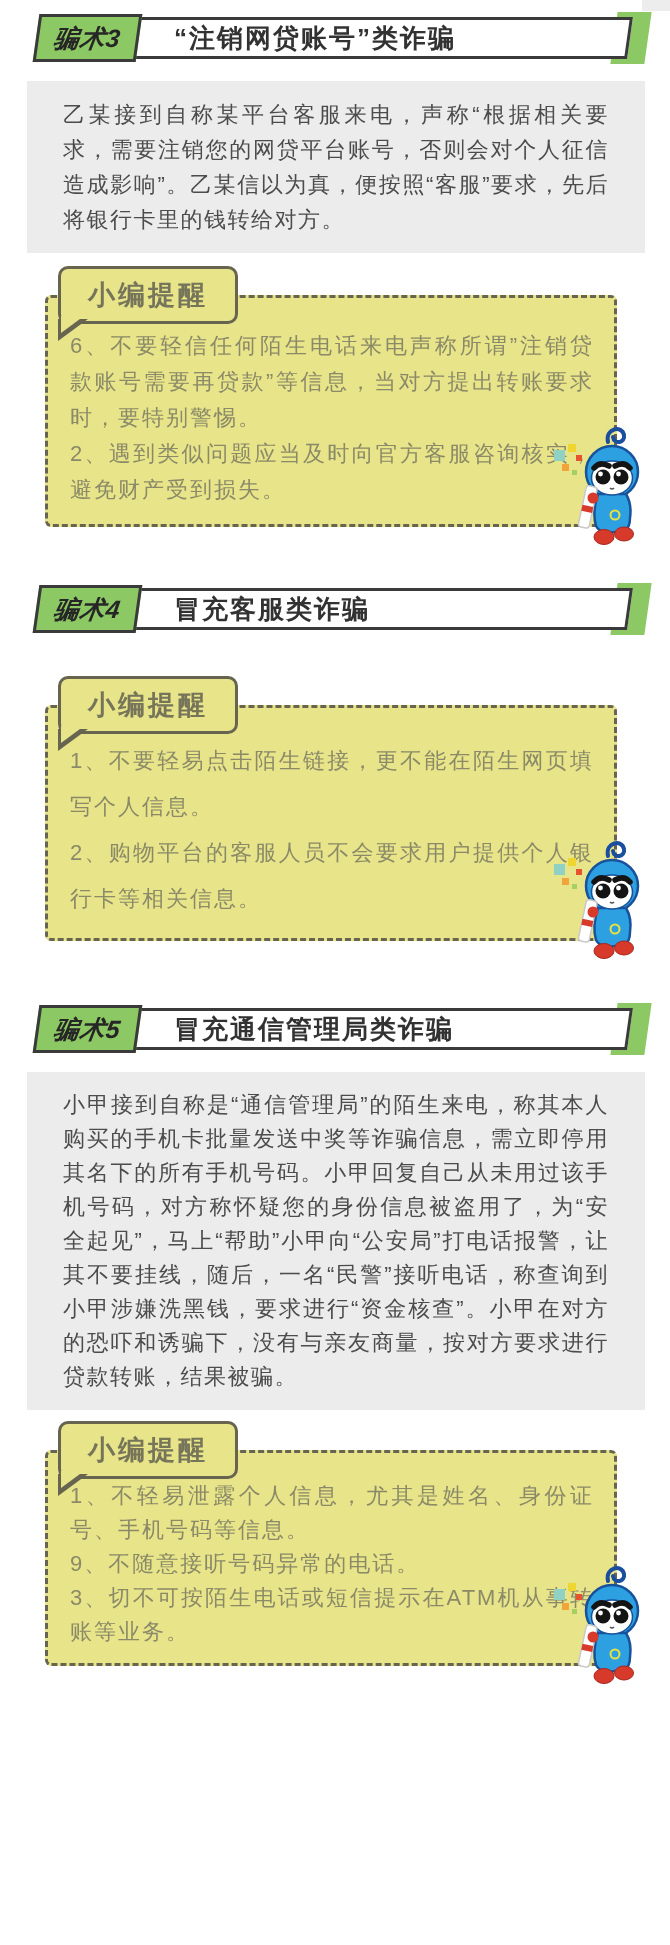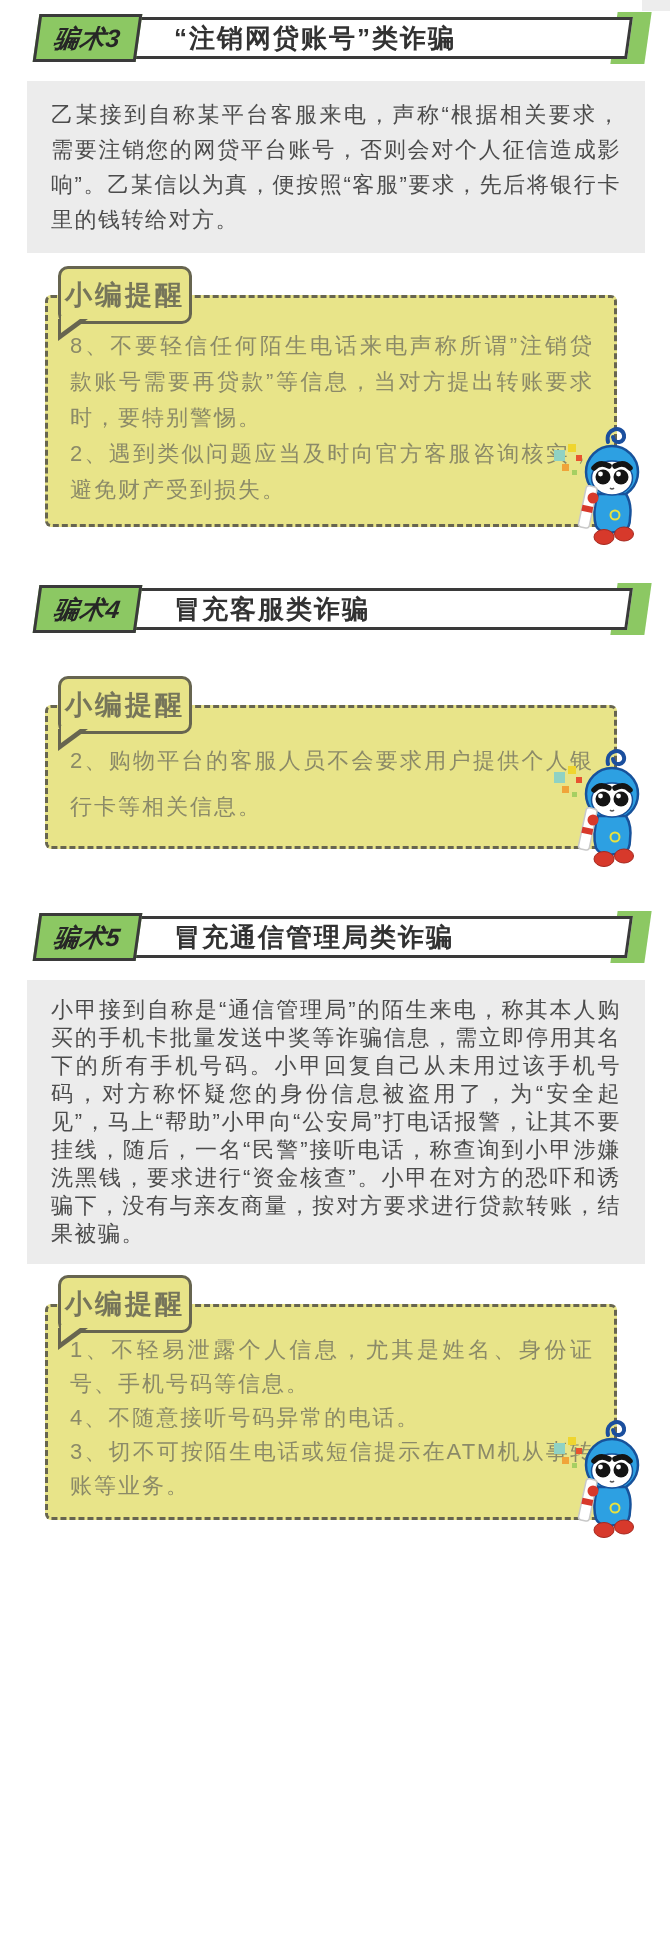--- a/index.html
+++ b/index.html
@@ -29,36 +29,36 @@
     flex:1;background:#fff;border:3px solid var(--header_border);
     transform:skewX(-8deg);height:42px;display:flex;align-items:center;
     margin-left:-14px;padding-left:46px;position:relative;z-index:1;
   }
   .banner-text{transform:skewX(8deg);font-size:26px;font-weight:bold;color:#323232;letter-spacing:2px;white-space:nowrap;}
   .cap{width:34px;height:52px;background:var(--green);transform:skewX(-8deg);margin-left:-16px;position:relative;z-index:0;}
 
   
   .para{
     margin:17px 25px 0 27px;background:var(--panel_bg);color:var(--panel_text);
-    font-size:22px;line-height:35px;letter-spacing:1.5px;padding:16px 24px;text-align:justify;
+    font-size:22px;line-height:35px;letter-spacing:1.5px;padding:16px 36px;text-align:justify;
   }
 
   
   .tip-wrap{
     position:relative;margin:42px 53px 0 45px;background:var(--tip_bg);
     border:3px dashed var(--tip_border);border-radius:6px;padding:30px 20px 16px 22px;
   }
   .tip-wrap.s2{margin-top:70px;}
   .tip-wrap.s3{margin-top:40px;padding:26px 20px 14px 22px;}
   .tip{margin:0;font-size:22px;color:var(--tip_text);letter-spacing:2px;line-height:36px;text-align:justify;}
   .s2 .tip{line-height:46px;}
   .s3 .tip{line-height:34px;}
   .tip-label{
     position:absolute;top:-32px;left:10px;background:var(--tip_bg);
-    border:3px solid var(--tip_border);border-radius:10px;padding:8px 4px;z-index:3;
+    border:3px solid var(--tip_border);border-radius:10px;padding:8px 27px;z-index:3;
   }
   .tip-label-text{font-size:27px;font-weight:bold;color:var(--tip_label_text);letter-spacing:3px;white-space:nowrap;}
   .tail-outer{position:absolute;left:-3px;bottom:-20px;width:0;height:0;
     border-top:22px solid var(--tip_border);border-right:30px solid transparent;}
   .tail-inner{position:absolute;left:0;bottom:-12px;width:0;height:0;
     border-top:17px solid var(--tip_bg);border-right:23px solid transparent;}
 
   .mascot{position:absolute;right:-34px;bottom:-22px;width:96px;height:126px;z-index:4;}
   .mascot svg{display:block;width:100%;height:100%;}
 </style>
@@ -78,21 +78,21 @@
       </div>
       <div class="cap"></div>
     </div>
     <div class="para">乙某接到自称某平台客服来电，声称“根据相关要求，需要注销您的网贷平台账号，否则会对个人征信造成影响”。乙某信以为真，便按照“客服”要求，先后将银行卡里的钱转给对方。</div>
     <div class="tip-wrap s1">
       <div class="tip-label">
         <span class="tip-label-text">小编提醒</span>
         <span class="tail-outer"></span>
         <span class="tail-inner"></span>
       </div>
-      <p class="tip">8、不要轻信任何陌生电话来电声称所谓”注销贷款账号需要再贷款”等信息，当对方提出转账要求时，要特别警惕。</p>
+      <p class="tip">6、不要轻信任何陌生电话来电声称所谓”注销贷款账号需要再贷款”等信息，当对方提出转账要求时，要特别警惕。</p>
       <p class="tip">2、遇到类似问题应当及时向官方客服咨询核实，避免财产受到损失。</p>
       <div class="mascot">
         <svg viewBox="0 0 96 126" xmlns="http://www.w3.org/2000/svg">
           <rect x="2" y="30" width="11" height="11" fill="#8fd2c4"></rect>
           <rect x="16" y="24" width="8" height="8" fill="#efd52f"></rect>
           <rect x="24" y="35" width="6" height="6" fill="#e8532f"></rect>
           <rect x="10" y="44" width="7" height="7" fill="#f0a43a"></rect>
           <rect x="20" y="50" width="5" height="5" fill="#a6cf62"></rect>
           <path d="M56 22 C53 8 70 5 72 15 C73.5 23 62 25 61 17" fill="none" stroke="#1b4f9e" stroke-width="4" stroke-linecap="round"></path>
           <circle cx="60" cy="52" r="26" fill="#2da0e2" stroke="#17529b" stroke-width="2.5"></circle>
@@ -127,20 +127,21 @@
         <span class="banner-text">冒充客服类诈骗</span>
       </div>
       <div class="cap"></div>
     </div>
     <div class="tip-wrap s2">
       <div class="tip-label">
         <span class="tip-label-text">小编提醒</span>
         <span class="tail-outer"></span>
         <span class="tail-inner"></span>
       </div>
+      <p class="tip">1、不要轻易点击陌生链接，更不能在陌生网页填写个人信息。</p>
       <p class="tip">2、购物平台的客服人员不会要求用户提供个人银行卡等相关信息。</p>
       <div class="mascot">
         <svg viewBox="0 0 96 126" xmlns="http://www.w3.org/2000/svg">
           <rect x="2" y="30" width="11" height="11" fill="#8fd2c4"></rect>
           <rect x="16" y="24" width="8" height="8" fill="#efd52f"></rect>
           <rect x="24" y="35" width="6" height="6" fill="#e8532f"></rect>
           <rect x="10" y="44" width="7" height="7" fill="#f0a43a"></rect>
           <rect x="20" y="50" width="5" height="5" fill="#a6cf62"></rect>
           <path d="M56 22 C53 8 70 5 72 15 C73.5 23 62 25 61 17" fill="none" stroke="#1b4f9e" stroke-width="4" stroke-linecap="round"></path>
           <circle cx="60" cy="52" r="26" fill="#2da0e2" stroke="#17529b" stroke-width="2.5"></circle>
@@ -169,29 +170,29 @@
   <section style="margin-top:62px;">
     <div class="header-row">
       <div class="badge">
         <span class="badge-text">骗术5</span>
       </div>
       <div class="banner">
         <span class="banner-text">冒充通信管理局类诈骗</span>
       </div>
       <div class="cap"></div>
     </div>
-    <div class="para" style="line-height:28px;">小甲接到自称是“通信管理局”的陌生来电，称其本人购买的手机卡批量发送中奖等诈骗信息，需立即停用其名下的所有手机号码。小甲回复自己从未用过该手机号码，对方称怀疑您的身份信息被盗用了，为“安全起见”，马上“帮助”小甲向“公安局”打电话报警，让其不要挂线，随后，一名“民警”接听电话，称查询到小甲涉嫌洗黑钱，要求进行“资金核查”。小甲在对方的恐吓和诱骗下，没有与亲友商量，按对方要求进行贷款转账，结果被骗。</div>
+    <div class="para" style="line-height:34px;">小甲接到自称是“通信管理局”的陌生来电，称其本人购买的手机卡批量发送中奖等诈骗信息，需立即停用其名下的所有手机号码。小甲回复自己从未用过该手机号码，对方称怀疑您的身份信息被盗用了，为“安全起见”，马上“帮助”小甲向“公安局”打电话报警，让其不要挂线，随后，一名“民警”接听电话，称查询到小甲涉嫌洗黑钱，要求进行“资金核查”。小甲在对方的恐吓和诱骗下，没有与亲友商量，按对方要求进行贷款转账，结果被骗。</div>
     <div class="tip-wrap s3">
       <div class="tip-label">
         <span class="tip-label-text">小编提醒</span>
         <span class="tail-outer"></span>
         <span class="tail-inner"></span>
       </div>
       <p class="tip">1、不轻易泄露个人信息，尤其是姓名、身份证号、手机号码等信息。</p>
-      <p class="tip">4、不随意接听号码异常的电话。</p>
+      <p class="tip">9、不随意接听号码异常的电话。</p>
       <p class="tip">3、切不可按陌生电话或短信提示在ATM机从事转账等业务。</p>
       <div class="mascot">
         <svg viewBox="0 0 96 126" xmlns="http://www.w3.org/2000/svg">
           <rect x="2" y="30" width="11" height="11" fill="#8fd2c4"></rect>
           <rect x="16" y="24" width="8" height="8" fill="#efd52f"></rect>
           <rect x="24" y="35" width="6" height="6" fill="#e8532f"></rect>
           <rect x="10" y="44" width="7" height="7" fill="#f0a43a"></rect>
           <rect x="20" y="50" width="5" height="5" fill="#a6cf62"></rect>
           <path d="M56 22 C53 8 70 5 72 15 C73.5 23 62 25 61 17" fill="none" stroke="#1b4f9e" stroke-width="4" stroke-linecap="round"></path>
           <circle cx="60" cy="52" r="26" fill="#2da0e2" stroke="#17529b" stroke-width="2.5"></circle>

